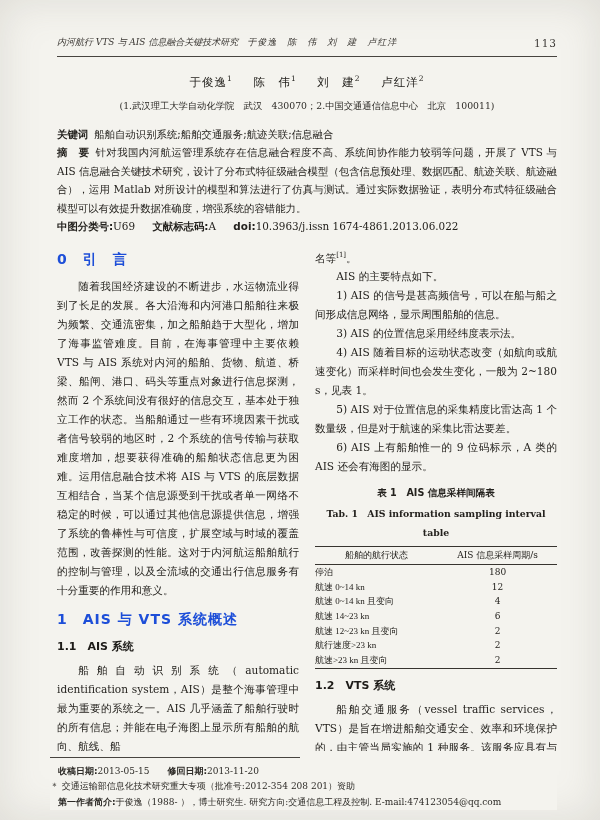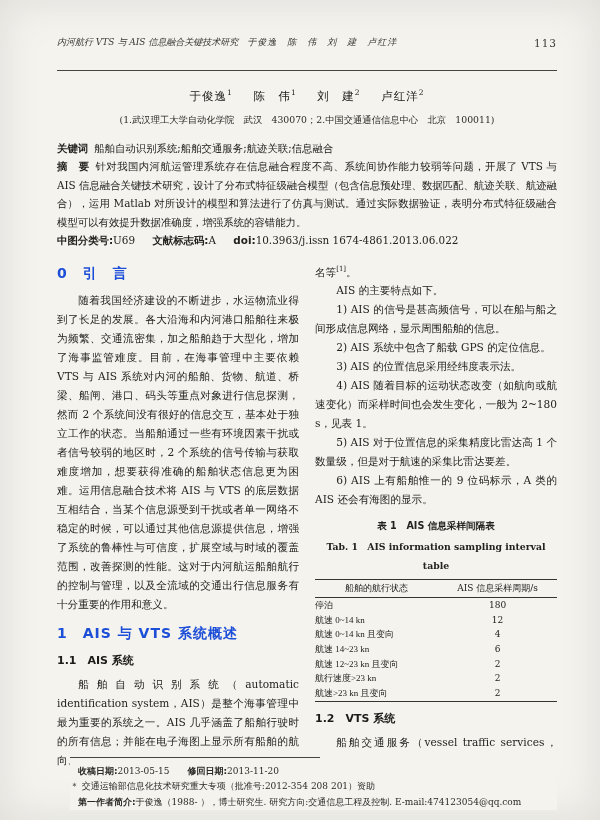--- a/index.html
+++ b/index.html
@@ -13,21 +13,21 @@
     color:#24221e;
     font-family:"DejaVu Serif","Liberation Serif",serif;
     box-sizing:border-box;
     padding:36px 43px 0 57px;
   }
   
   .running-head{
     display:flex;justify-content:space-between;align-items:flex-end;
     font-size:9px;font-style:italic;color:#3a3733;
     border-bottom:1.3px solid #47443f;
-    padding-bottom:21px;
+    padding-bottom:7px;
   }
   .rh-left span{margin-right:6px;}
   .rh-authors{letter-spacing:1px;}
   .rh-page{font-style:normal;font-size:10.5px;letter-spacing:1px;margin-left:44px;}
   
   .title{
     margin:30px 0 0 0;text-align:center;
     font-size:21.5px;font-weight:700;letter-spacing:1.5px;
     font-family:"DejaVu Serif","Liberation Serif",serif;color:#1d1b18;
   }
@@ -68,21 +68,21 @@
   }
   table.data th{
     font-weight:500;border-bottom:.8px solid #37342f;
     padding:3px 0;text-align:center;
   }
   table.data td{padding:1.8px 0;}
   td.state{text-align:left;padding-left:10px;font-family:Liberation Serif, serif;}
   td.interval{text-align:center;}
   
   .footnote{
-    position:absolute;left:70px;right:43px;bottom:10px;
+    position:absolute;left:50px;right:43px;bottom:10px;
     background:#f4f3ee;
     font-size:9px;line-height:15.5px;color:#2c2a26;
     padding-top:6px;
   }
   .fn-rule{width:250px;border-top:1.1px solid #47443f;margin-bottom:6px;}
   .footnote p{margin:0;}
   .footnote b{font-family:"DejaVu Sans","Liberation Sans",sans-serif;font-weight:700;}
   .fn-indent{padding-left:8px;}
   .fn-gap{margin-left:18px;}
 </style>
@@ -126,21 +126,20 @@
       <p class="indent">随着我国经济建设的不断进步，水运物流业得到了长足的发展。各大沿海和内河港口船舶往来极为频繁、交通流密集，加之船舶趋于大型化，增加了海事监管难度。目前，在海事管理中主要依赖 VTS 与 AIS 系统对内河的船舶、货物、航道、桥梁、船闸、港口、码头等重点对象进行信息探测，然而 2 个系统间没有很好的信息交互，基本处于独立工作的状态。当船舶通过一些有环境因素干扰或者信号较弱的地区时，2 个系统的信号传输与获取难度增加，想要获得准确的船舶状态信息更为困难。运用信息融合技术将 AIS 与 VTS 的底层数据互相结合，当某个信息源受到干扰或者单一网络不稳定的时候，可以通过其他信息源提供信息，增强了系统的鲁棒性与可信度，扩展空域与时域的覆盖范围，改善探测的性能。这对于内河航运船舶航行的控制与管理，以及全流域的交通出行信息服务有十分重要的作用和意义。</p>
       <h2 class="sec sec2">1　AIS 与 VTS 系统概述</h2>
       <h3 class="subsec">1.1　AIS 系统</h3>
       <p class="indent">船舶自动识别系统（automatic identification system，AIS）是整个海事管理中最为重要的系统之一。AIS 几乎涵盖了船舶行驶时的所有信息；并能在电子海图上显示所有船舶的航向、航线、船</p>
     </div>
 
     <div class="col">
       <p><span>名等</span><sup class="ref">[1]</sup><span>。</span></p>
       <p class="indent">AIS 的主要特点如下。</p>
       <p class="indent">1) AIS 的信号是甚高频信号，可以在船与船之间形成信息网络，显示周围船舶的信息。</p>
-      <p class="indent">2) AIS 系统中包含了船载 GPS 的定位信息。</p>
       <p class="indent">3) AIS 的位置信息采用经纬度表示法。</p>
       <p class="indent">4) AIS 随着目标的运动状态改变（如航向或航速变化）而采样时间也会发生变化，一般为 2~180 s，见表 1。</p>
       <p class="indent">5) AIS 对于位置信息的采集精度比雷达高 1 个数量级，但是对于航速的采集比雷达要差。</p>
       <p class="indent">6) AIS 上有船舶惟一的 9 位码标示，A 类的 AIS 还会有海图的显示。</p>
 
       <div class="tbl-caption zh">表 1　AIS 信息采样间隔表</div>
       <div class="tbl-caption en">Tab. 1　AIS information sampling interval table</div>
 
       <table class="data">
         <thead>

